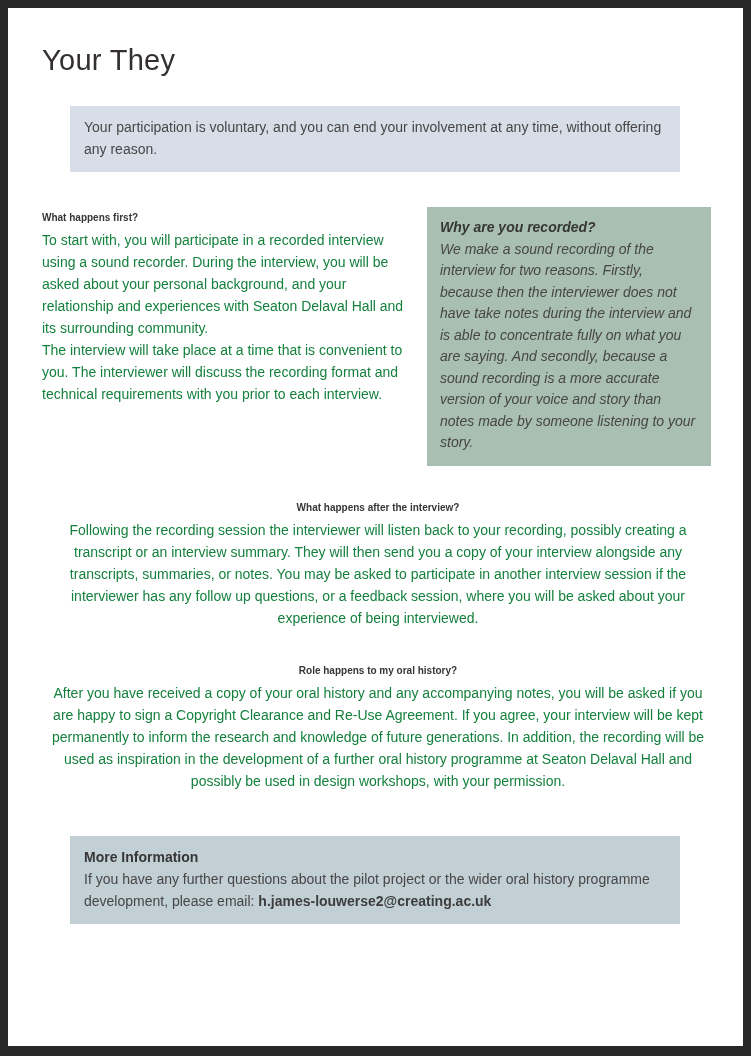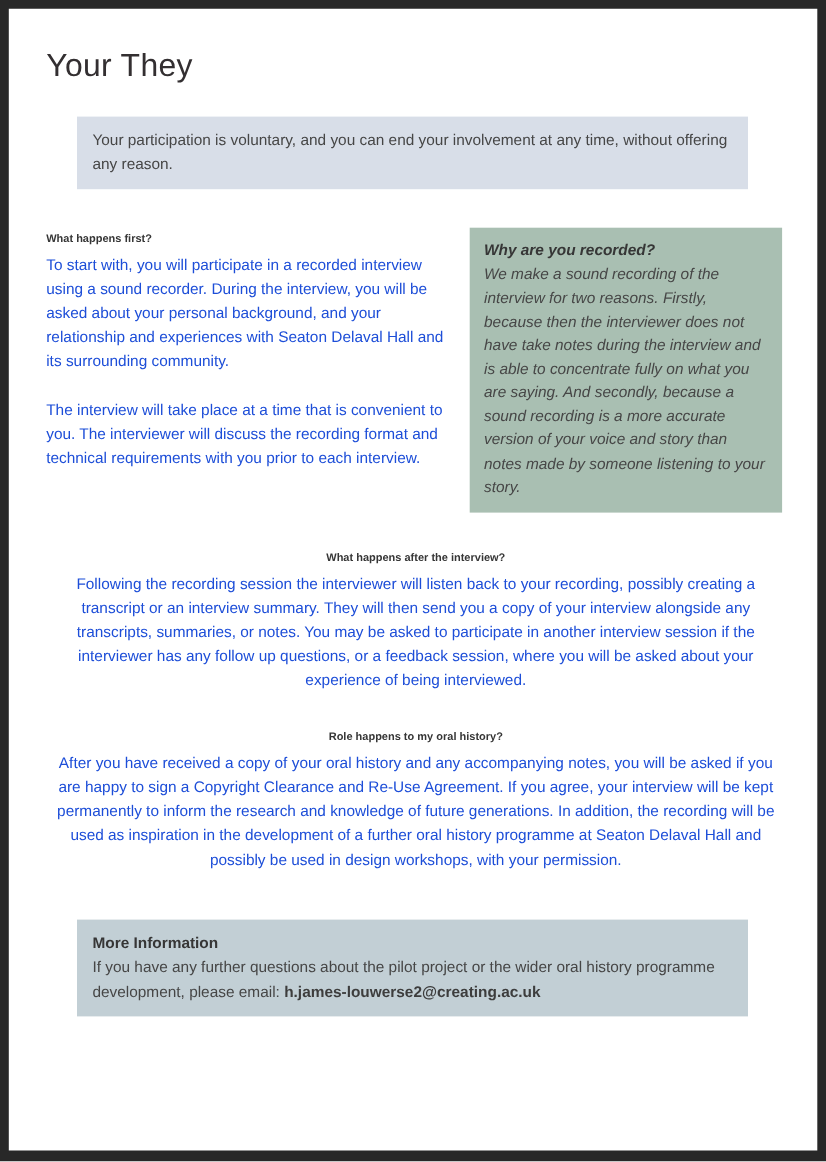--- a/index.html
+++ b/index.html
@@ -66,24 +66,24 @@
   .sec-heading {
     margin: 0;
     font-size: 10px;
     font-weight: 700;
     color: #363636;
     line-height: 22px;
   }
   .body-para {
     margin: 0;
     font-size: 14px;
-    color: #1d4ed8;
+    color: #15803d;
     line-height: 22px;
   }
-  .para-gap { margin-top: 22px; }
+  .para-gap { }
   .section {
     margin-left: 34px;
     margin-top: 31px;
     width: 672px;
     text-align: center;
   }
   .email { font-weight: 700; color: #3d3d3d; text-decoration: none; }
 </style>
 </head>
 <body>

